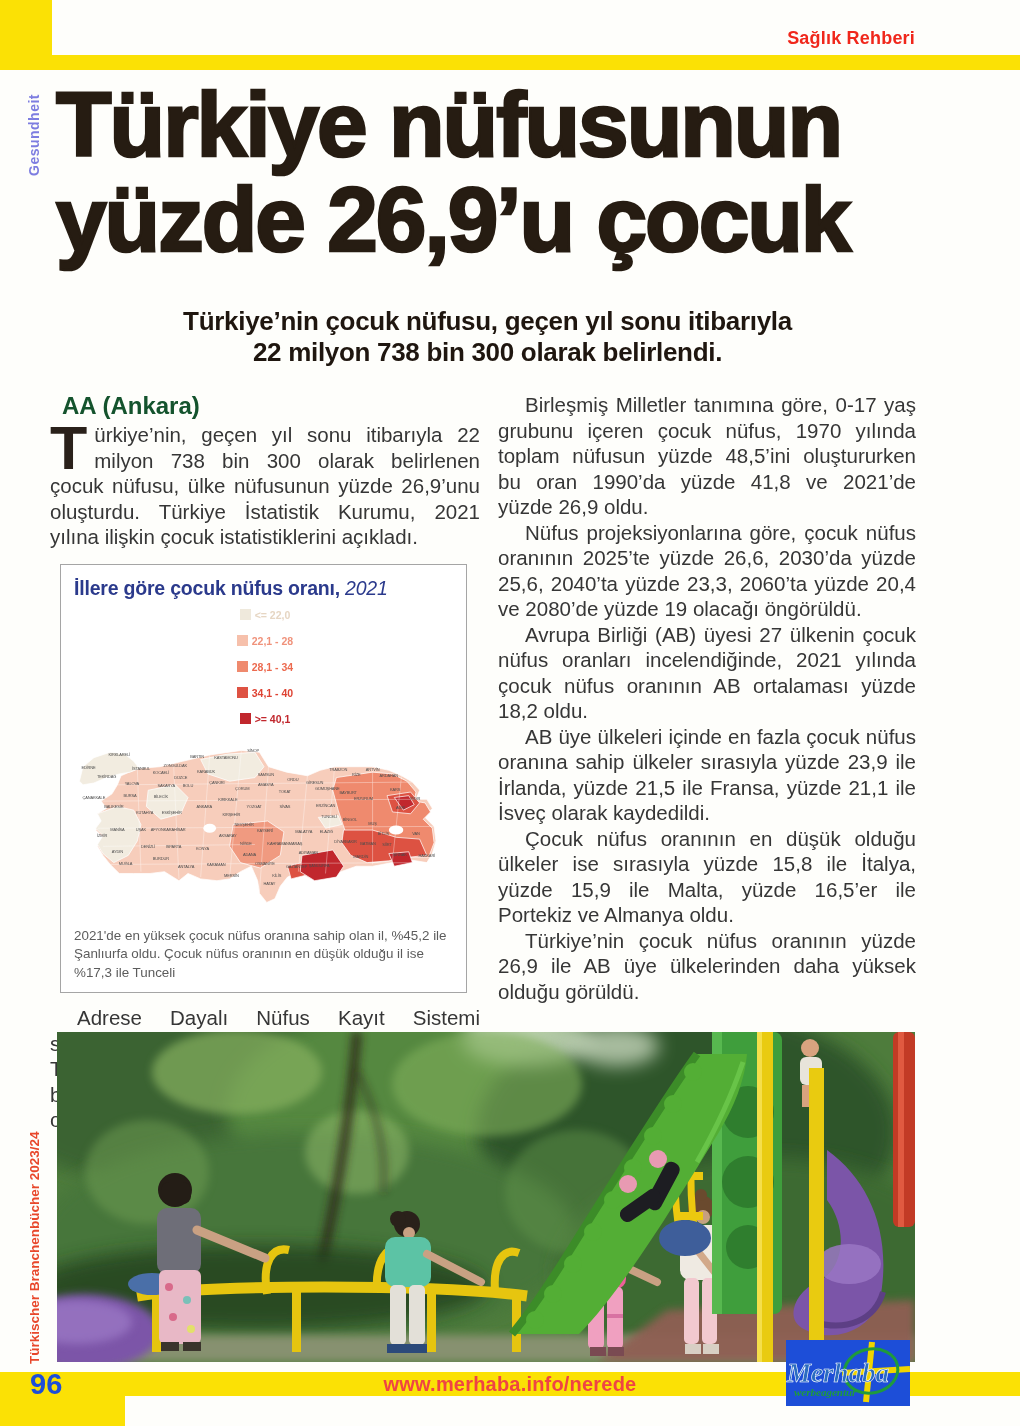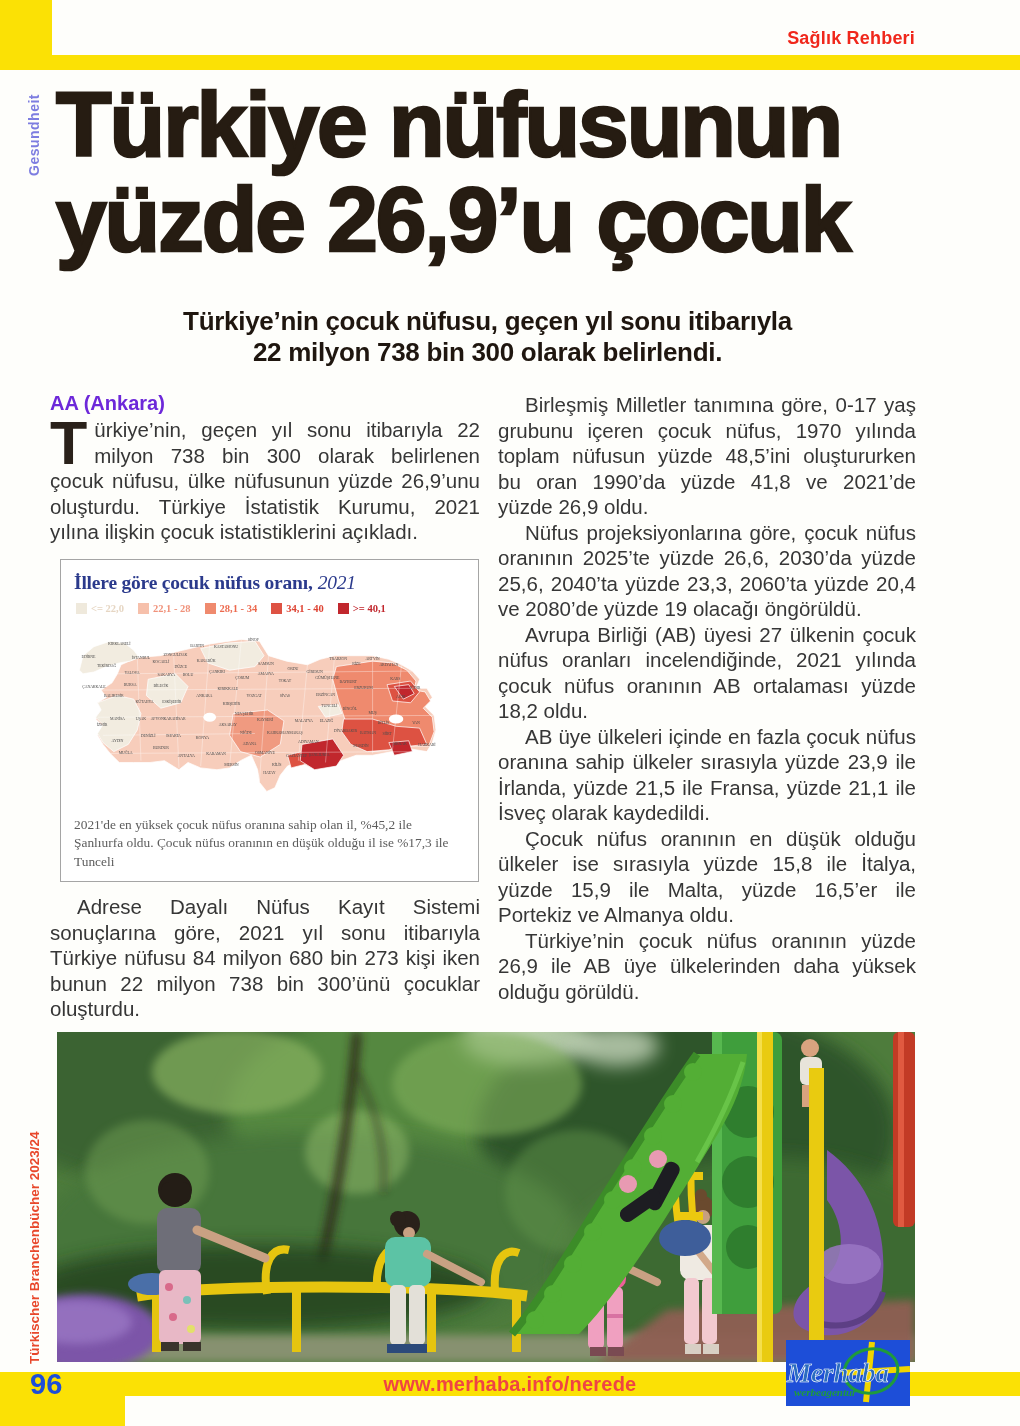--- a/index.html
+++ b/index.html
@@ -21,31 +21,31 @@
   .headline{position:absolute;left:56px;right:100px;top:78px;
        color:#261c12;font-weight:bold;line-height:1.04;letter-spacing:-2px;}
   .headline .hl{font-size:91px;-webkit-text-stroke:2.6px #261c12;}
   .deck{position:absolute;left:60px;right:105px;top:306px;text-align:center;color:#1f160f;
        font-size:26px;font-weight:bold;line-height:1.18;letter-spacing:-.3px;}
 
   
   .columns{position:absolute;left:50px;top:392px;width:866px;display:flex;}
   .colL{width:430px;}
   .colR{width:418px;margin-left:18px;}
-  .byline{font-size:20px;font-weight:bold;color:#6d28d9;margin:0 0 2px 0;}
+  .byline{font-size:24px;font-weight:bold;color:#14532d;margin:0 0 2px 12px;}
   .para{font-size:20.5px;line-height:25.5px;color:#363636;text-align:justify;margin:0;}
   .para.indent{text-indent:27px;}
   .dropcap{float:left;font-size:61px;line-height:46px;padding:3px 7px 0 0;font-weight:bold;color:#2a211a;}
 
   
   .map-card{margin:14px 0 0 10px;width:380px;border:1.5px solid #a5a5a5;background:#fff;
-       padding:12px 24px 10px 13px;font-family:Liberation Serif, serif;}
+       padding:12px 12px 10px 13px;}
   .map-title{font-size:19.5px;font-weight:bold;color:#2b3a8c;letter-spacing:-.2px;}
   .map-title .yr{font-weight:normal;font-style:italic;margin-left:5px;}
-  .map-legend{display:flex;gap:14px;margin:9px 0 2px 2px;align-items:center;}
+  .map-legend{display:flex;gap:14px;margin:9px 0 2px 2px;align-items:center;flex-direction:column;}
   .legend-item{display:flex;align-items:center;gap:4px;}
   .legend-item .sw{width:11px;height:11px;display:inline-block;}
   .legend-item .lb{font-size:10.5px;font-weight:bold;}
   .map-svg{display:block;width:100%;height:188px;margin:2px 0 4px 0;}
   #prov-labels text{font-size:4.4px;fill:#4d4d4d;text-anchor:middle;letter-spacing:-.15px;}
   .map-caption{font-size:13.4px;color:#5c5c5c;line-height:1.38;margin-top:12px;}
 
   
   .photo{position:absolute;left:57px;top:1032px;width:858px;height:330px;overflow:hidden;}
   .photo svg{display:block;}

